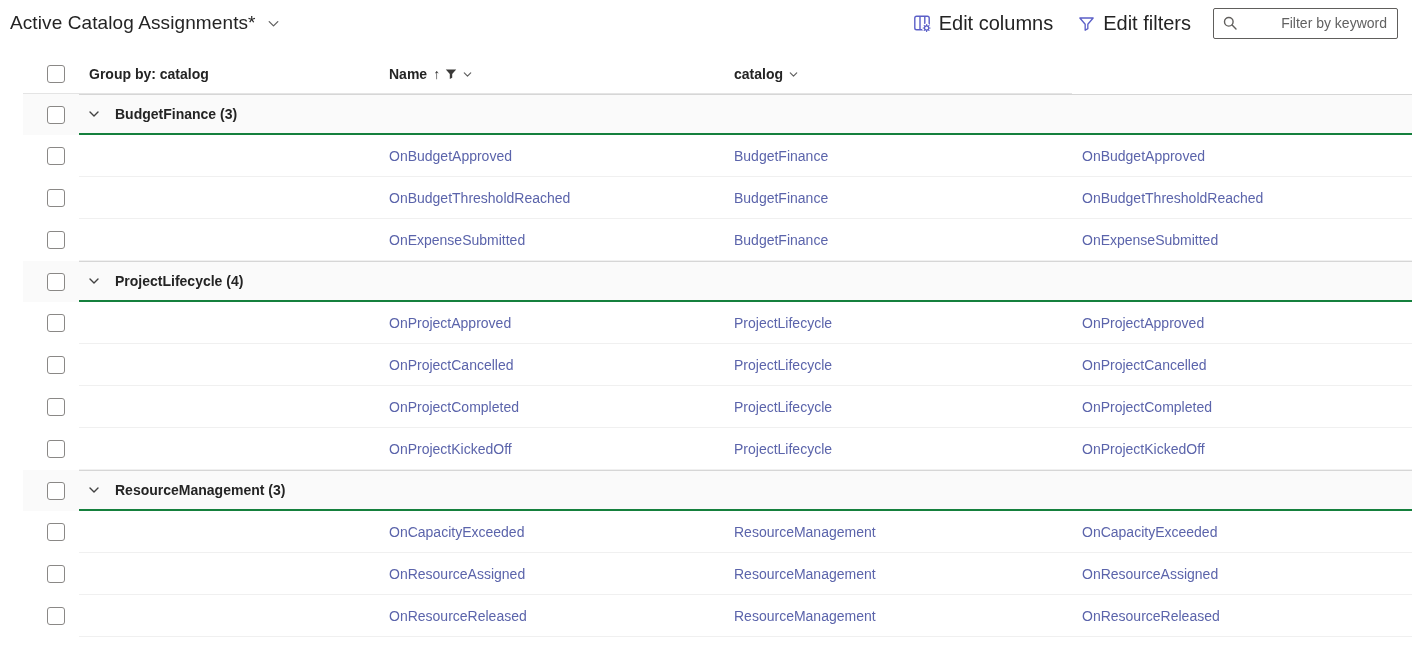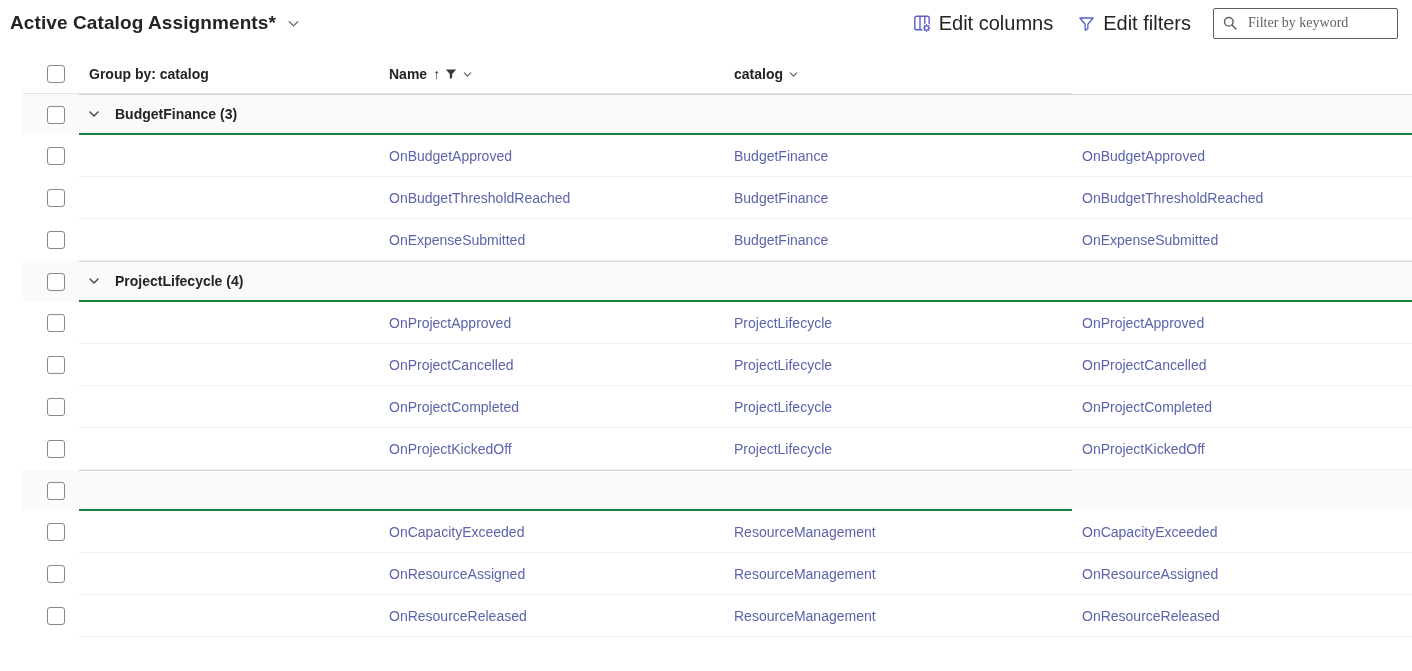--- a/index.html
+++ b/index.html
@@ -6,29 +6,29 @@
   html, body { margin:0; padding:0; }
   body {
     width:1412px; height:671px; background:#ffffff; overflow:hidden;
     font-family:"Liberation Sans", sans-serif; color:#242424; font-size:14px;
   }
 
   
   .topbar { display:flex; align-items:center; justify-content:space-between;
             height:46px; padding:0 14px 0 10px; }
   .title-wrap { display:flex; align-items:center; gap:10px; cursor:pointer; }
-  .page-title { margin:0; font-size:19px; font-weight:bold; color:#242424; letter-spacing:.1px; white-space:nowrap; }
+  .page-title { margin:0; font-size:19px; font-weight:normal; color:#242424; letter-spacing:.1px; white-space:nowrap; }
   .topbar-right { display:flex; align-items:center; gap:20px; }
   .cmd-btn { display:flex; align-items:center; gap:7px; background:transparent; border:none;
              padding:4px 2px; cursor:pointer; font-family:"Liberation Sans", sans-serif;
              font-size:20px; color:#242424; white-space:nowrap; }
   .searchbox { display:flex; align-items:center; gap:8px; width:185px; height:31px;
                border:1px solid #605e5c; border-radius:2px; background:#fff; padding:0 8px; }
-  .searchbox input { border:none; outline:none; width:100%; font-family:Liberation Serif, serif;
-                     font-size:14px; color:#242424; background:transparent; }
+  .searchbox input { border:none; outline:none; width:100%; font-family:Liberation Sans, sans-serif;
+                     font-size:14px; color:#242424; background:transparent;text-align:right; }
   .searchbox input::placeholder { color:#616161; opacity:1; }
 
   
   .grid { margin-top:9px;margin-left:23px; }
   .row { display:grid; grid-template-columns:56px 300px 345px 348px 1fr; align-items:stretch; }
   .cell { display:flex; align-items:center; padding-left:10px; min-width:0; }
   .cell.cb { padding-left:24px; }
   .checkbox { width:18px; height:18px; border:1px solid #8a8886; border-radius:3px;
               background:#fff; cursor:pointer; flex:none; }
 
@@ -276,20 +276,28 @@
           <a class="link">ProjectLifecycle</a>
         </div>
         <div class="cell">
           <a class="link">OnProjectKickedOff</a>
         </div>
       </div>
       <div class="row group-row">
         <div class="cell cb">
           <div class="checkbox"></div>
         </div>
+        <div class="cell gcell">
+          <span class="expander">
+            <svg width="14" height="14" viewBox="0 0 14 14">
+              <path d="M3 5 L7 9 L11 5" fill="none" stroke="#424242" stroke-width="1.4" stroke-linecap="round" stroke-linejoin="round"></path>
+            </svg>
+          </span>
+          <span class="glabel">ResourceManagement (3)</span>
+        </div>
         <div class="cell"></div>
         <div class="cell"></div>
         <div class="cell"></div>
       </div>
       <div class="row data-row">
         <div class="cell cb">
           <div class="checkbox"></div>
         </div>
         <div class="cell"></div>
         <div class="cell">

